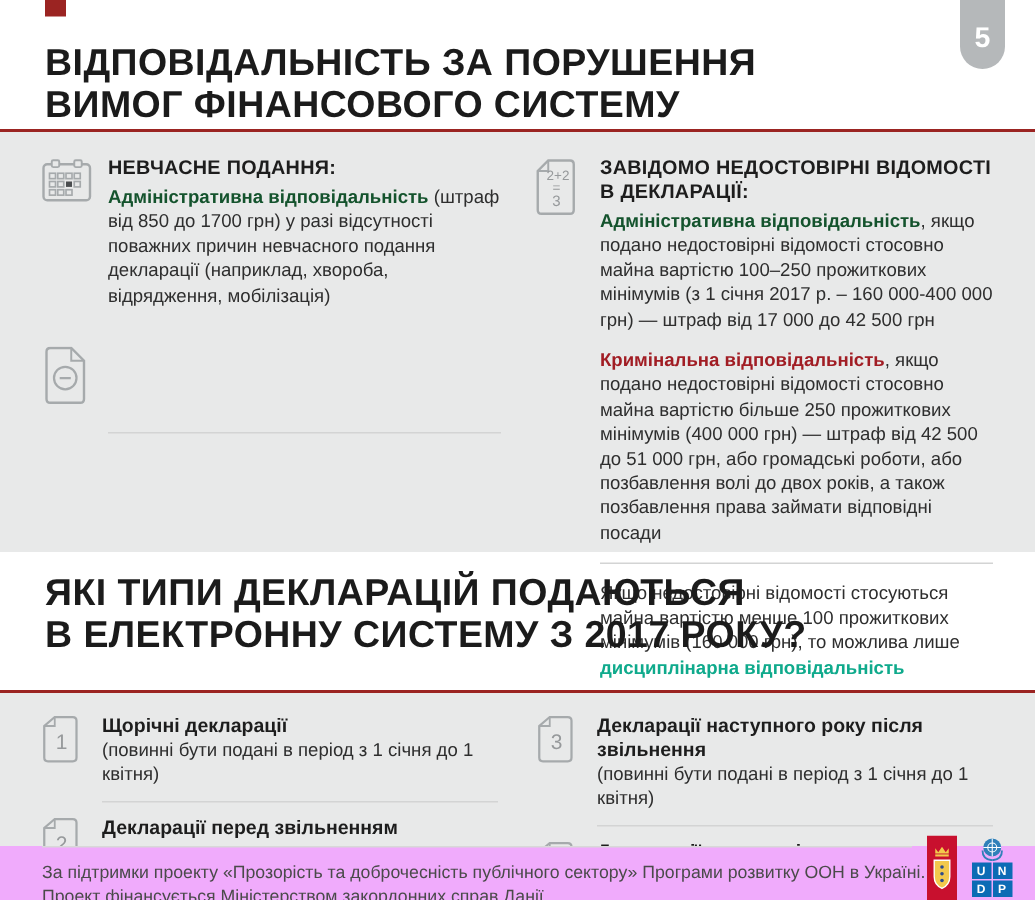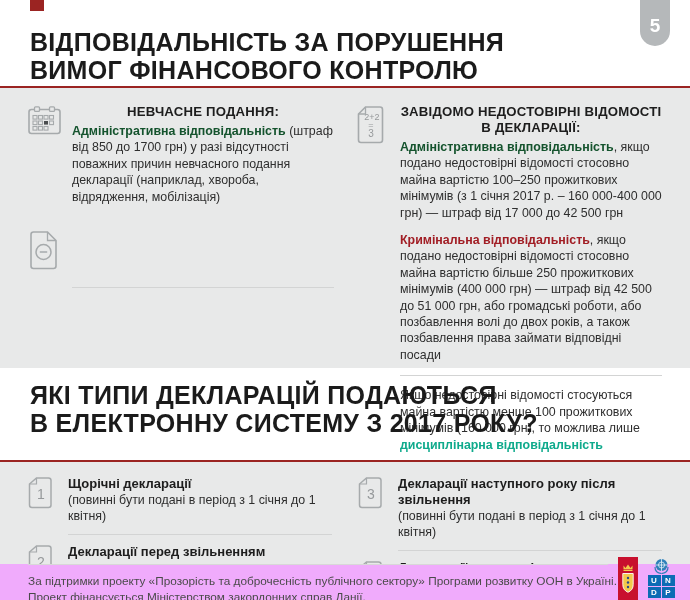--- a/index.html
+++ b/index.html
@@ -14,21 +14,21 @@
   .badge { position:absolute; top:0; right:20px; width:30px; height:46px; background:#b5b8ba;
            border-radius:0 0 15px 15px; color:#fff; font-size:19px; font-weight:bold;
            display:flex; align-items:flex-end; justify-content:center; padding-bottom:9px; }
 
   
   .band1 { background:#e8e9e9; height:280px; padding:16px 28px 0 28px; display:flex; gap:22px; }
   .col { flex:1; min-width:0; }
   .item { display:flex; margin-bottom:13px; }
   .ico { flex:0 0 44px; padding-top:2px; }
   .itext { flex:1; min-width:0; }
-  h3 { font-size:13.2px; line-height:16px; color:#1d1d1d; letter-spacing:.2px; margin-bottom:3px; font-weight:bold;text-align:center; }
+  h3 { font-size:13.2px; line-height:16px; color:#1d1d1d; letter-spacing:.2px; margin-bottom:3px; font-weight:bold; }
   .band1 p, .band2 .gnote { font-size:12.4px; line-height:16.4px; color:#2e2e2e; }
   .band1 p { margin-bottom:11px; }
   .hl-o { color:#14532d; font-weight:bold; }
   .hl-r { color:#a11d24; font-weight:bold; }
   .hl-g { color:#0faa8c; font-weight:bold;text-align:right; }
   .divline { border-top:1px solid #d3d4d4; margin:12px 0 11px 0; }
   .divline.indent { margin-left:44px; }
 
   
   .sec2 { height:94px; border-bottom:2px solid #9b2422; padding:13px 0 0 30px; background:#fff; }
@@ -57,21 +57,21 @@
 </style>
 </head>
 <body>
 
 <div class="poster">
 
   <div class="header">
     <div class="red-square"></div>
     <div class="title">
       <div>ВІДПОВІДАЛЬНІСТЬ ЗА ПОРУШЕННЯ</div>
-      <div>ВИМОГ ФІНАНСОВОГО КОНТРОЛЮ</div>
+      <div>ВИМОГ ФІНАНСОВОГО СИСТЕМУ</div>
     </div>
     <div class="badge">5</div>
   </div>
 
   <div class="band1">
 
     <div class="col">
       <div class="item">
         <div class="ico">
           <svg width="36" height="29" viewBox="0 0 36 29">

